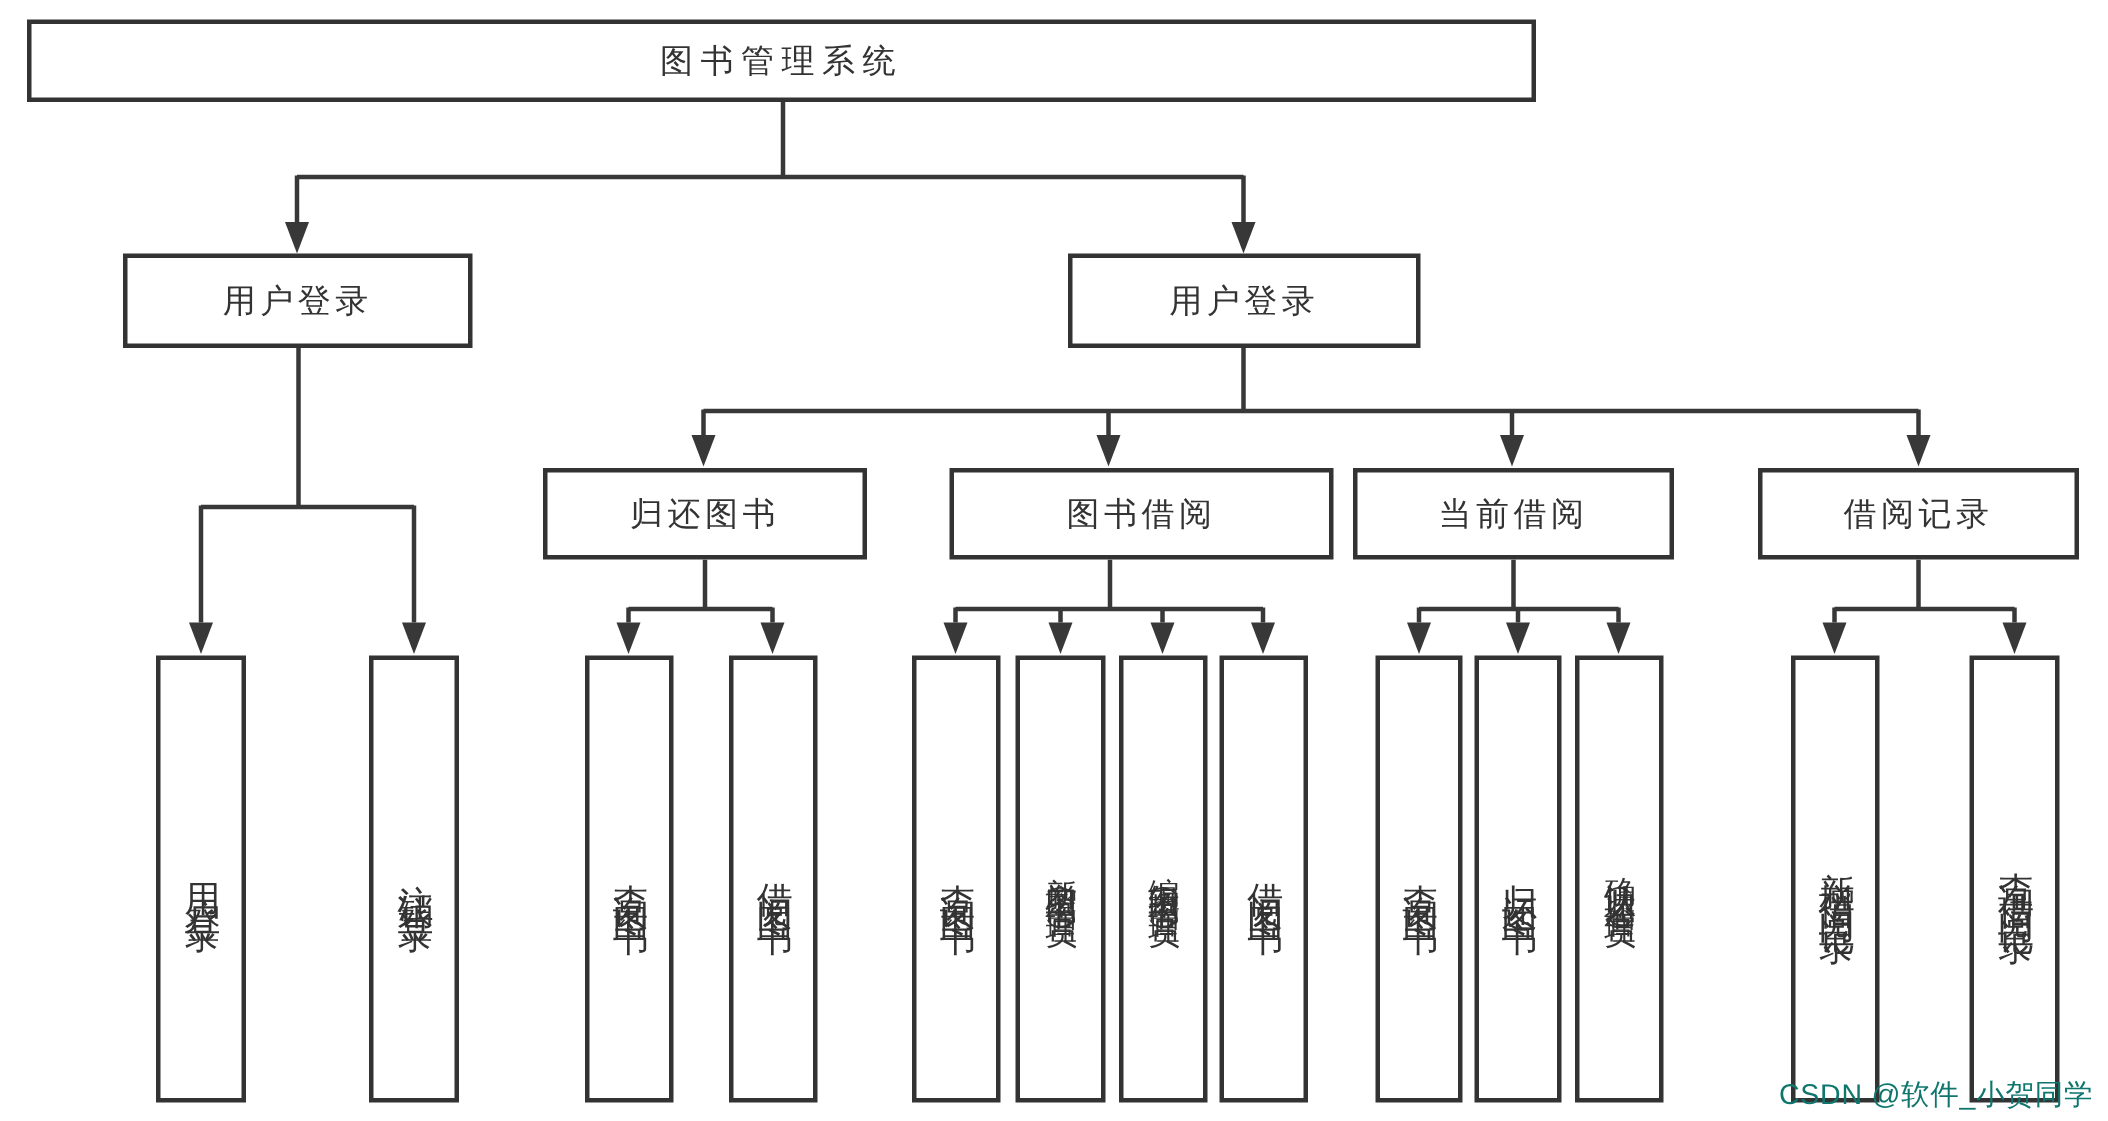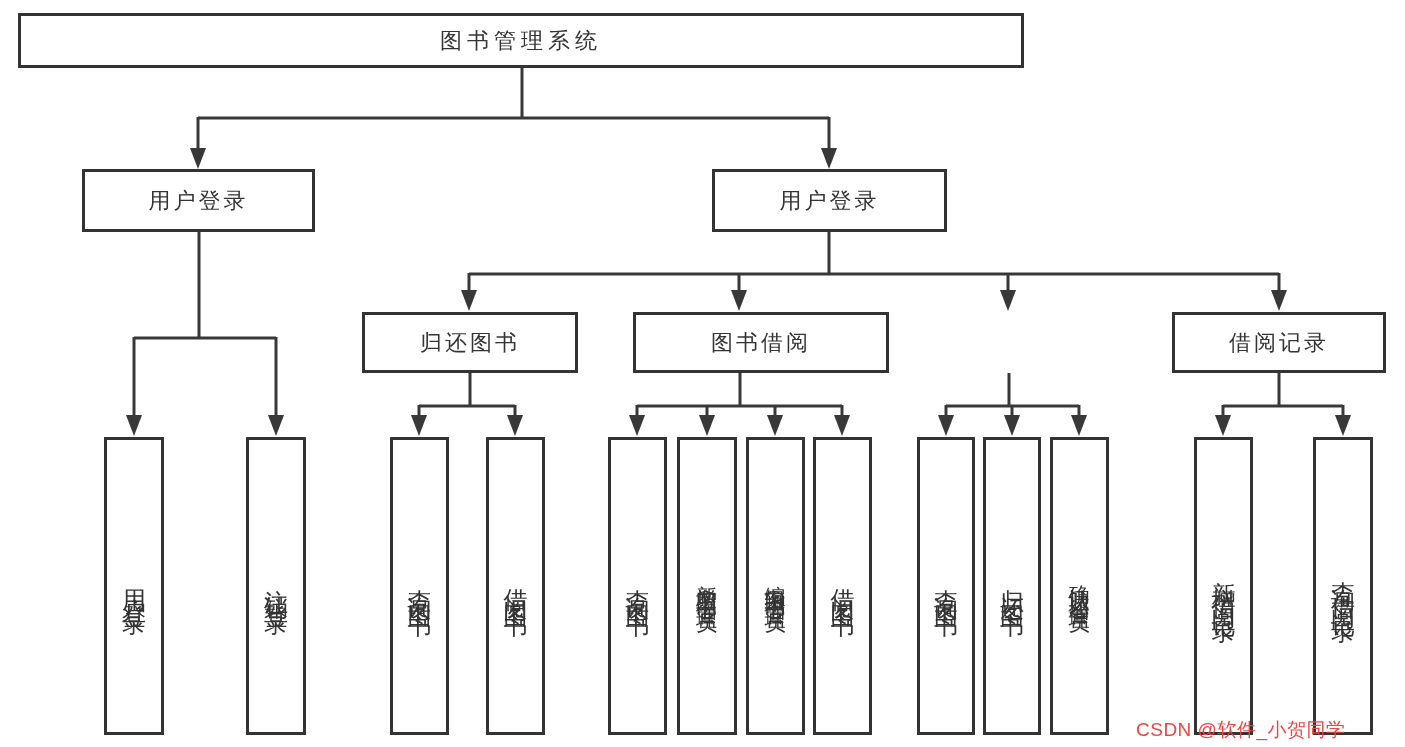--- a/index.html
+++ b/index.html
@@ -44,22 +44,22 @@
     letter-spacing:8px;
     line-height:1;
     white-space:nowrap;
   }
   .vbox.long span{
     font-size:21px;
     letter-spacing:4px;
   }
   .watermark{
     position:absolute;
-    left:1136px;top:717px;
-    color:#ef4444;
+    left:1186px;top:717px;
+    color:#0f766e;
     font-size:19px;
     letter-spacing:0.5px;
     white-space:nowrap;
     z-index:6;
   }
 </style>
 </head>
 <body>
 
 <div class="canvas">
@@ -117,20 +117,23 @@
   <div class="hbox" style="left:712px;top:169px;width:235px;height:63px;">
     <span>用户登录</span>
   </div>
 
   <div class="hbox" style="left:362px;top:312px;width:216px;height:61px;">
     <span>归还图书</span>
   </div>
   <div class="hbox" style="left:633px;top:312px;width:256px;height:61px;">
     <span>图书借阅</span>
   </div>
+  <div class="hbox" style="left:902px;top:312px;width:214px;height:61px;">
+    <span>当前借阅</span>
+  </div>
   <div class="hbox" style="left:1172px;top:312px;width:214px;height:61px;">
     <span>借阅记录</span>
   </div>
 
   <div class="vbox" style="left:104px;width:60px;">
     <span>用户登录</span>
   </div>
   <div class="vbox" style="left:246px;width:60px;">
     <span>注销登录</span>
   </div>

